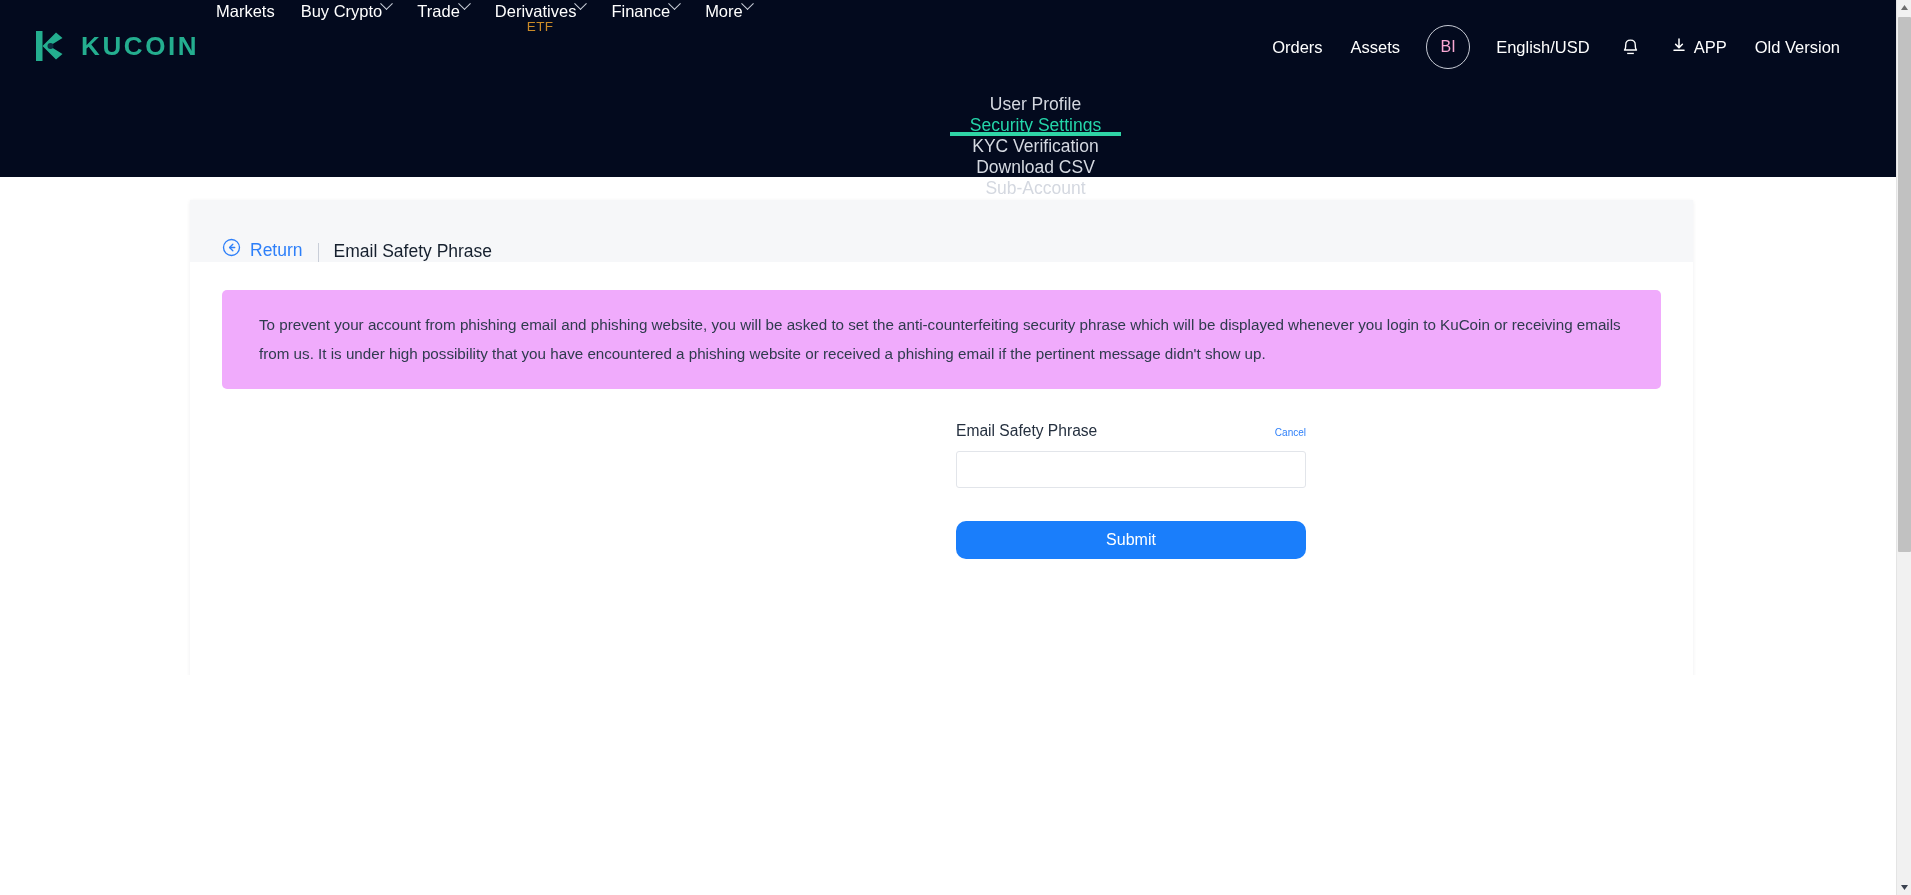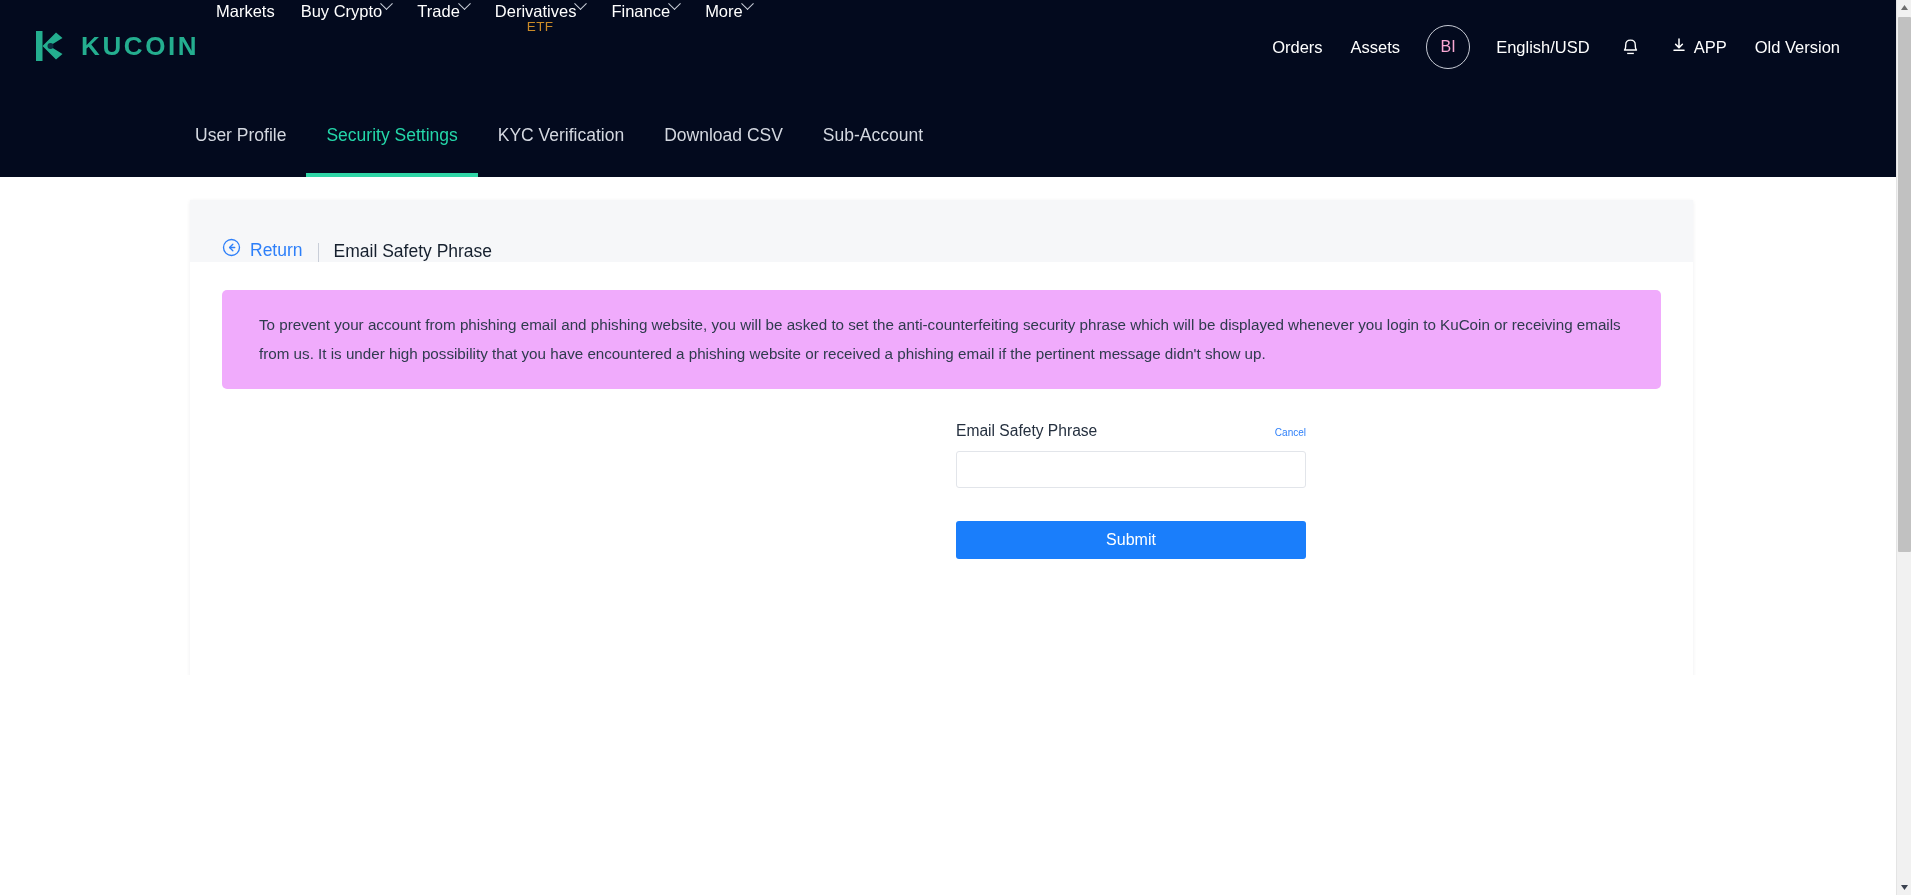--- a/index.html
+++ b/index.html
@@ -126,20 +126,21 @@
 
   
   .subnav {
     position: relative;
     height: 83px;
     background: #030a1e;
     padding-left: 175px;
     display: flex;
     align-items: center;
     gap: 0px;
+    flex-direction: column;
   }
   .tab {
     position: relative;
     height: 83px;
     display: flex;
     align-items: center;
     padding: 0 20px;
     color: #d4d8e0;
     font-size: 17.5px;
     cursor: pointer;
@@ -233,21 +234,21 @@
     font-family: "Liberation Sans", sans-serif;
     outline: none;
   }
 
   .submit-btn {
     width: 350px;
     height: 38px;
     margin-top: 33px;
     background: #1a7efb;
     border: none;
-    border-radius: 3px;
+    border-radius: 10px;
     color: #ffffff;
     font-size: 16px;
     font-family: "Liberation Sans", sans-serif;
     cursor: pointer;
   }
 
   
   #scrollbar {
     position: absolute;
     right: 0; top: 0;

